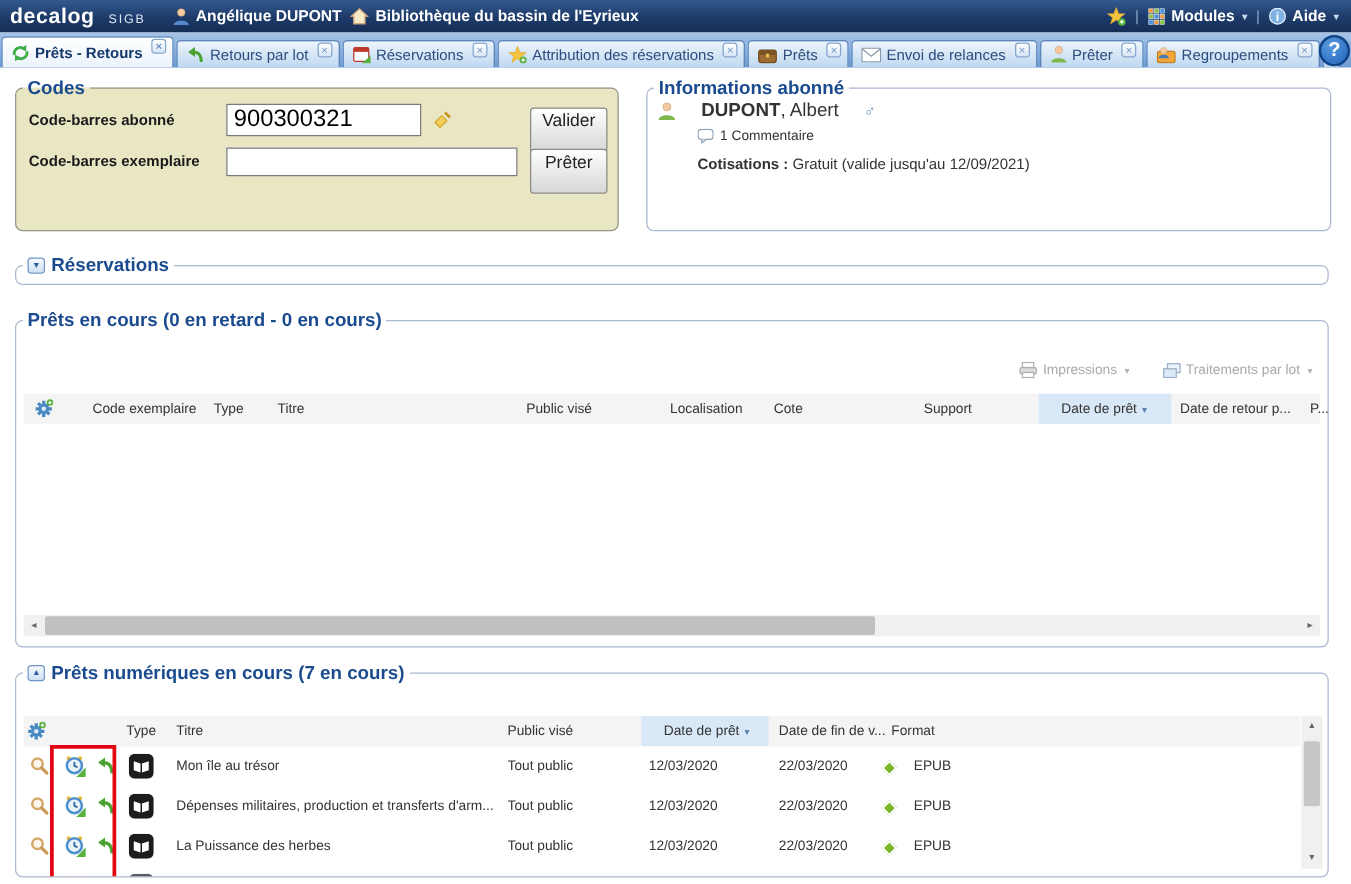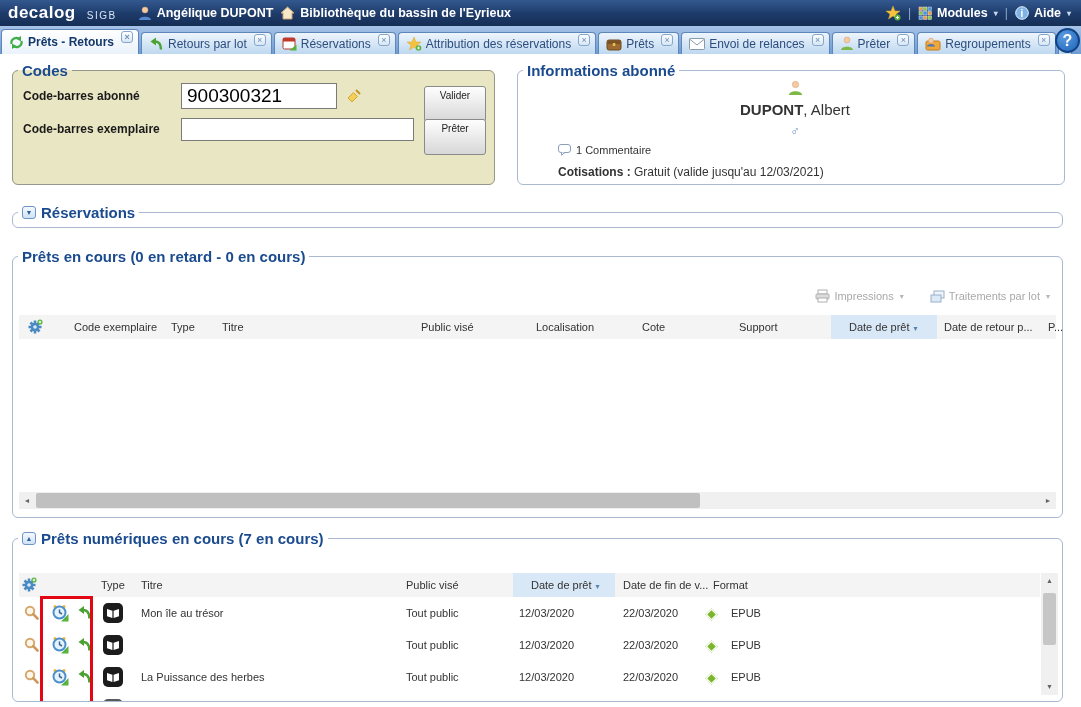--- a/index.html
+++ b/index.html
@@ -50,26 +50,26 @@
     border:1px solid #8a8a8a; background:#fdfdfd; position:relative; margin-right:6px; }
   .radio.sel:after { content:""; position:absolute; left:3px; top:3px; width:5px; height:5px;
     border-radius:50%; background:#4c4c4c; }
   .mode-pret { font-size:20px; color:#111; margin-right:58px; display:flex; align-items:center; }
   .mode-ret { font-size:12px; color:#222; display:flex; align-items:center; }
   .inp-big { width:156px; height:26px; border:1px solid #7a7a7a; font-size:19px; padding:0 5px;
     font-family:"Liberation Sans",sans-serif; }
   .inp { width:233px; height:23px; border:1px solid #7a7a7a; font-size:13px; padding:0 5px; }
   .btn { position:absolute; right:8px; width:62px; height:36px;
     background:linear-gradient(#fefefe,#d7d7d7); border:1px solid #8a8a8a; border-radius:3px;
-    font-size:10px; color:#222; text-align:center; line-height:18px; cursor:pointer; }
+    font-size:14px; color:#222; text-align:center; line-height:18px; cursor:pointer; }
   .broom { margin-left:8px; }
 
   
   #abonne { left:517px; top:8px; width:548px; height:123px; }
-  .ab-name { display:flex; align-items:center; gap:5px; margin:1px 0 0 8px; font-size:15px;flex-direction:column; }
+  .ab-name { display:flex; align-items:center; gap:20px; margin:1px 0 0 8px; font-size:15px; }
   .ab-name b { font-weight:bold; }
   .male { color:#7f9fc6; font-size:13px; font-weight:bold; }
   .ab-line { display:flex; align-items:flex-end; gap:5px; margin:6px 0 0 40px; font-size:11px;
     color:#333; }
   .ab-cotis { margin:9px 0 0 40px; font-size:12px; }
   .ab-btns { position:absolute; right:8px; bottom:8px; display:flex; gap:6px; }
   .btn2 { display:flex; align-items:center; gap:4px; background:linear-gradient(#fefefe,#d7d7d7);
     border:1px solid #8a8a8a; border-radius:3px; font-size:11px; color:#222; padding:2px 7px;
     height:20px; cursor:pointer; }
 
@@ -318,21 +318,21 @@
       <span class="ic">
           <svg width="13" height="12">
             <rect x="0.5" y="0.5" width="12" height="8" rx="2.5" fill="#fff" stroke="#8ba0b8"></rect>
             <path d="M3.5 8.5 L3.5 11.2 L7 8.5" fill="#fff" stroke="#8ba0b8"></path>
           </svg>
         </span>
       <span>1 Commentaire</span>
     </div>
     <div class="ab-cotis">
       <b>Cotisations :</b>
-      <span>Gratuit (valide jusqu'au 12/03/2021)</span>
+      <span>Gratuit (valide jusqu'au 12/09/2021)</span>
     </div>
   </fieldset>
 
   <fieldset id="reservations">
     <legend>
       <span class="toggle">
           <i>▼</i>
         </span>
       <span>Réservations</span>
     </legend>
@@ -378,21 +378,21 @@
             <circle cx="8" cy="8" r="1.8" fill="#dceaf7"></circle>
             <circle cx="13" cy="3" r="2.6" fill="#58b33e"></circle>
             <path d="M13 1.7 V4.3 M11.7 3 H14.3" stroke="#fff" stroke-width="1"></path>
           </svg>
         </span>
       <span class="th" style="left:55px">Code exemplaire</span>
       <span class="th" style="left:152px">Type</span>
       <span class="th" style="left:203px">Titre</span>
       <span class="th" style="left:402px">Public visé</span>
       <span class="th" style="left:517px">Localisation</span>
-      <span class="th" style="left:623px">Cote</span>
+      <span class="th" style="left:600px">Cote</span>
       <span class="th" style="left:720px">Support</span>
       <span class="th-cell" style="left:812px; width:106px;">
         <span>Date de prêt</span><span class="caret-s">▾</span>
       </span>
       <span class="th" style="left:925px">Date de retour p...</span>
       <span class="th" style="left:1029px">P...</span>
     </div>
     <div class="hscroll">
       <span class="hs-arrow" style="left:0">◄</span>
       <span class="hs-thumb"></span>
@@ -493,20 +493,21 @@
               <path d="M7 2 L1.5 6 L7 10 Z" fill="#4aa233"></path>
             </svg>
           </span>
         <span class="nic ic" style="left:84px; top:6px">
             <svg width="20" height="20">
               <rect width="20" height="20" rx="5" fill="#1c1c1c"></rect>
               <path d="M4 6 L9.4 7.8 L9.4 15 L4 13.2 Z" fill="#fff"></path>
               <path d="M16 6 L10.6 7.8 L10.6 15 L16 13.2 Z" fill="#fff"></path>
             </svg>
           </span>
+        <span class="nc" style="left:122px; width:260px;">Dépenses militaires, production et transferts d'arm...</span>
         <span class="nc" style="left:387px">Tout public</span>
         <span class="nc" style="left:500px">12/03/2020</span>
         <span class="nc" style="left:604px">22/03/2020</span>
         <span class="nic" style="left:688px; top:11px"><span class="epubic"></span></span>
         <span class="nc" style="left:712px">EPUB</span>
       </div>
 
       <div class="nrow">
         <span class="nic ic" style="left:4px">
             <svg width="17" height="17">

